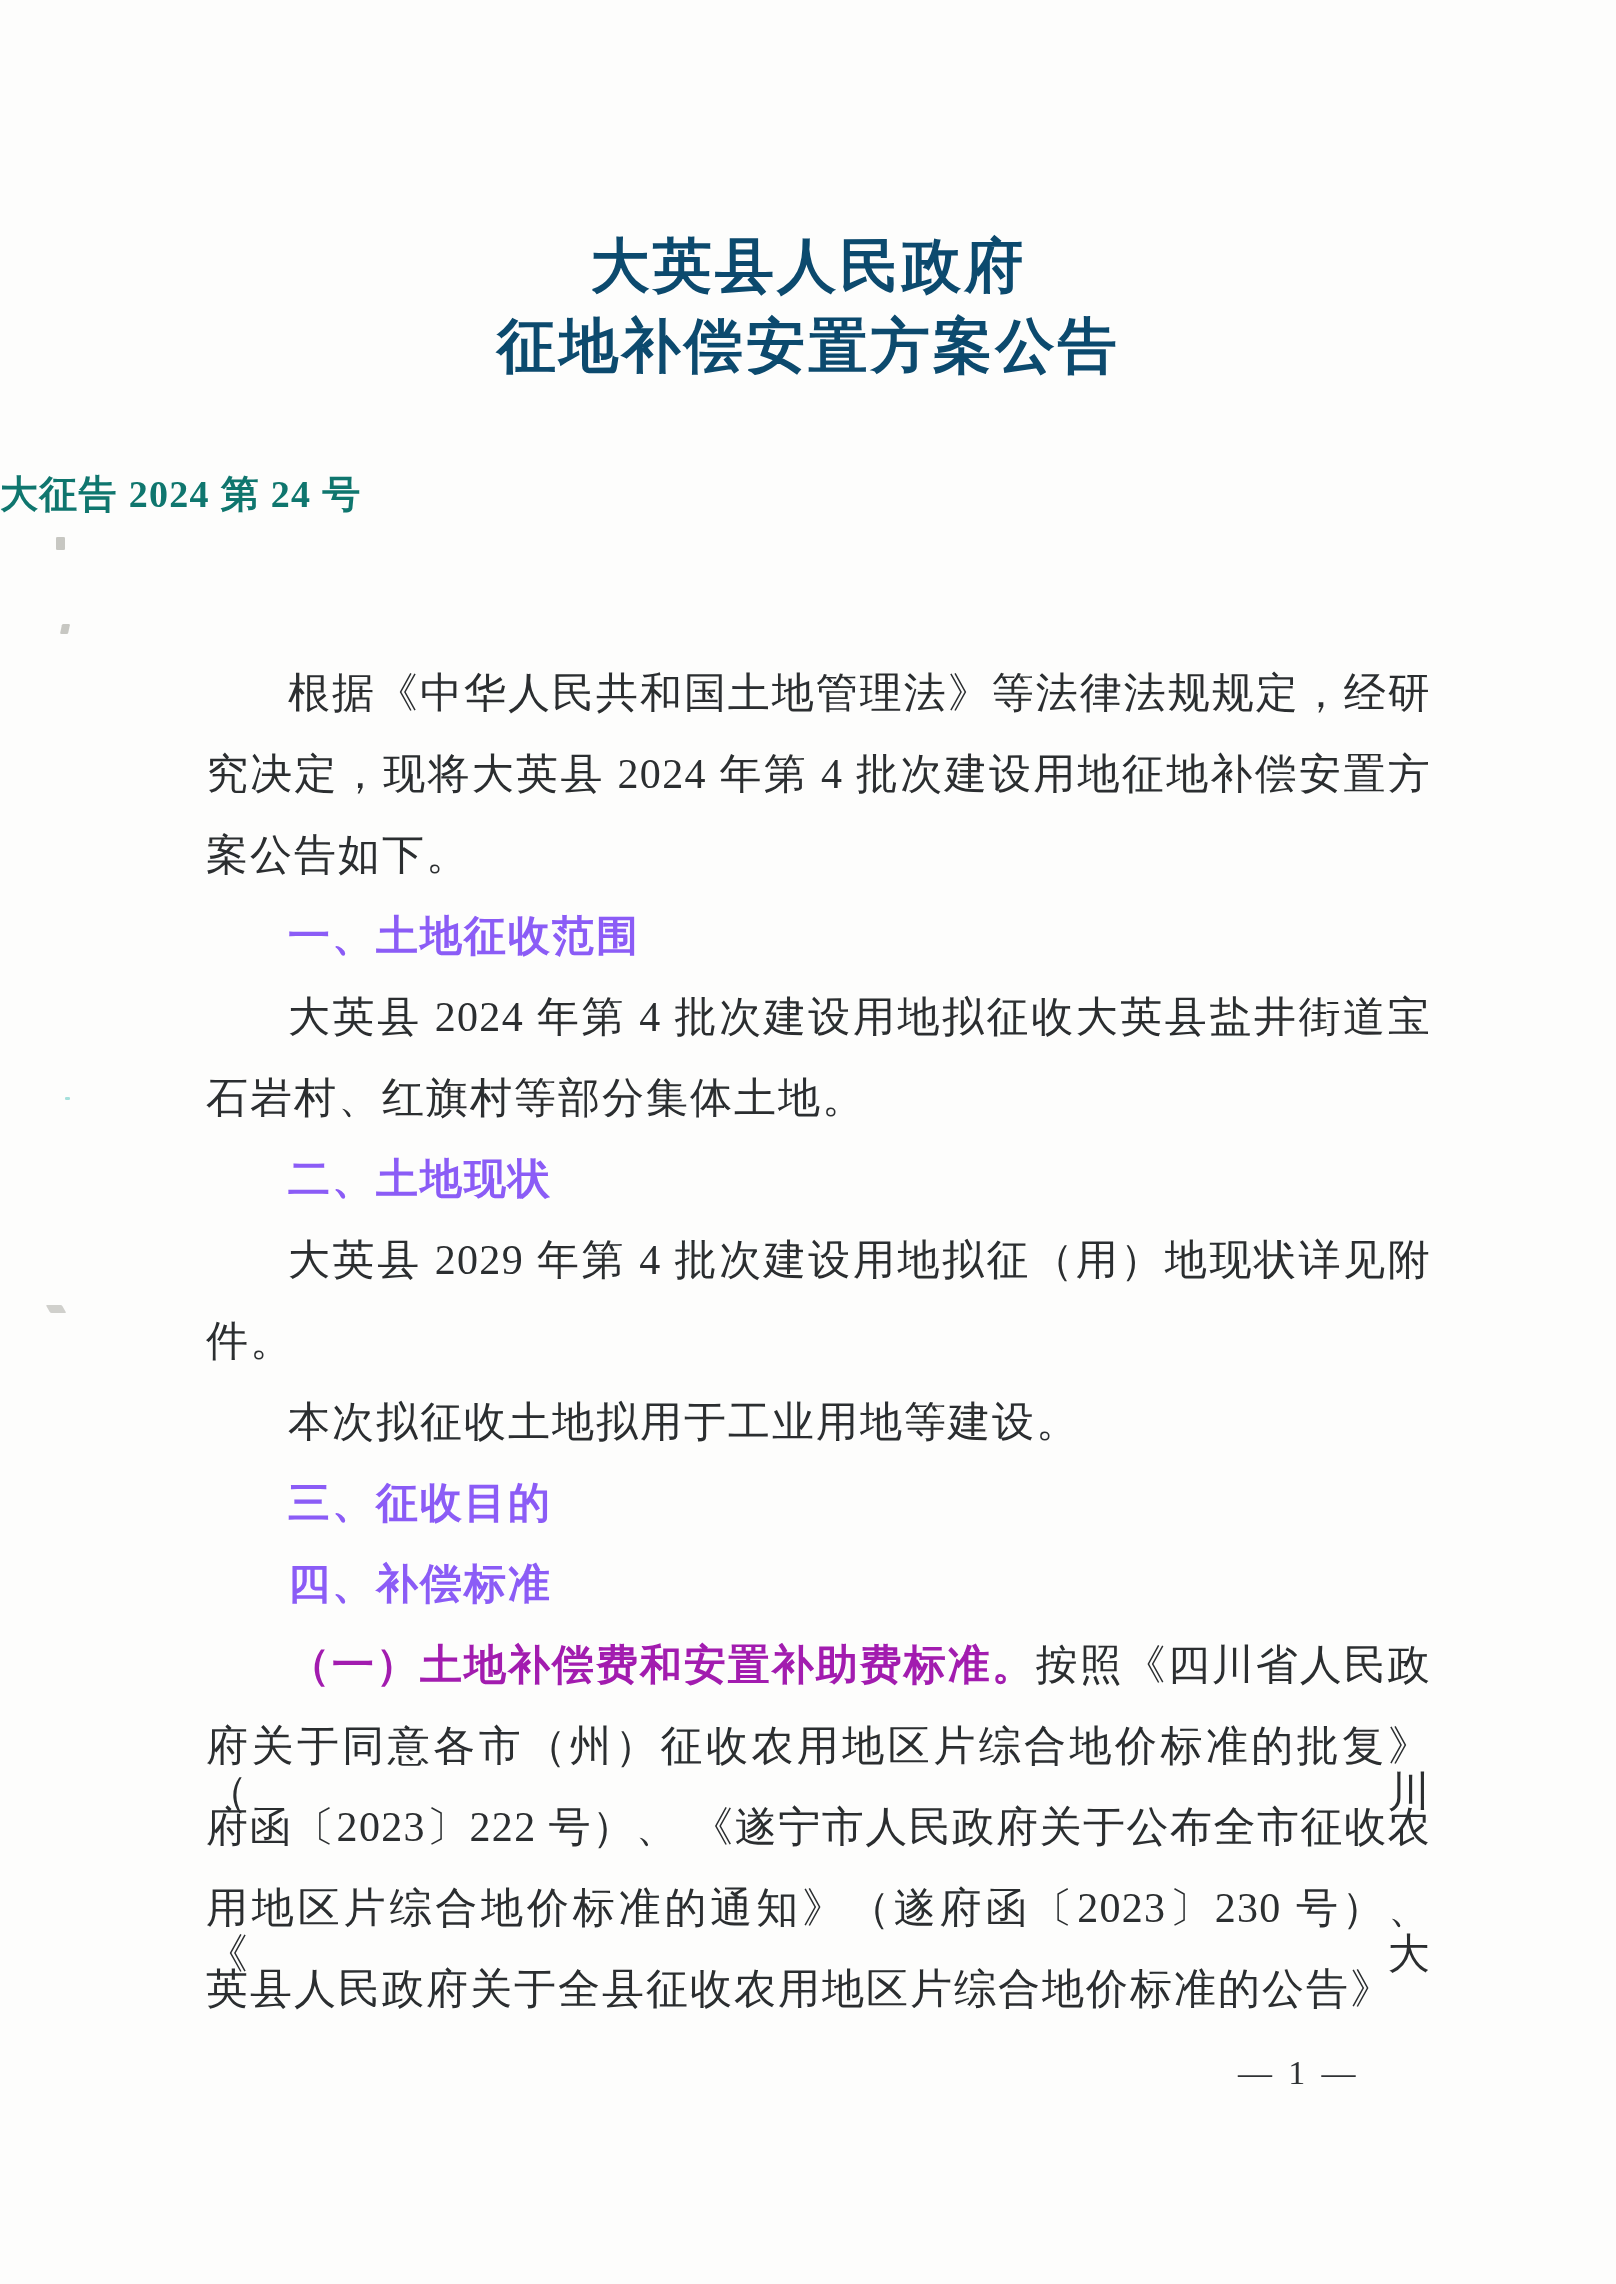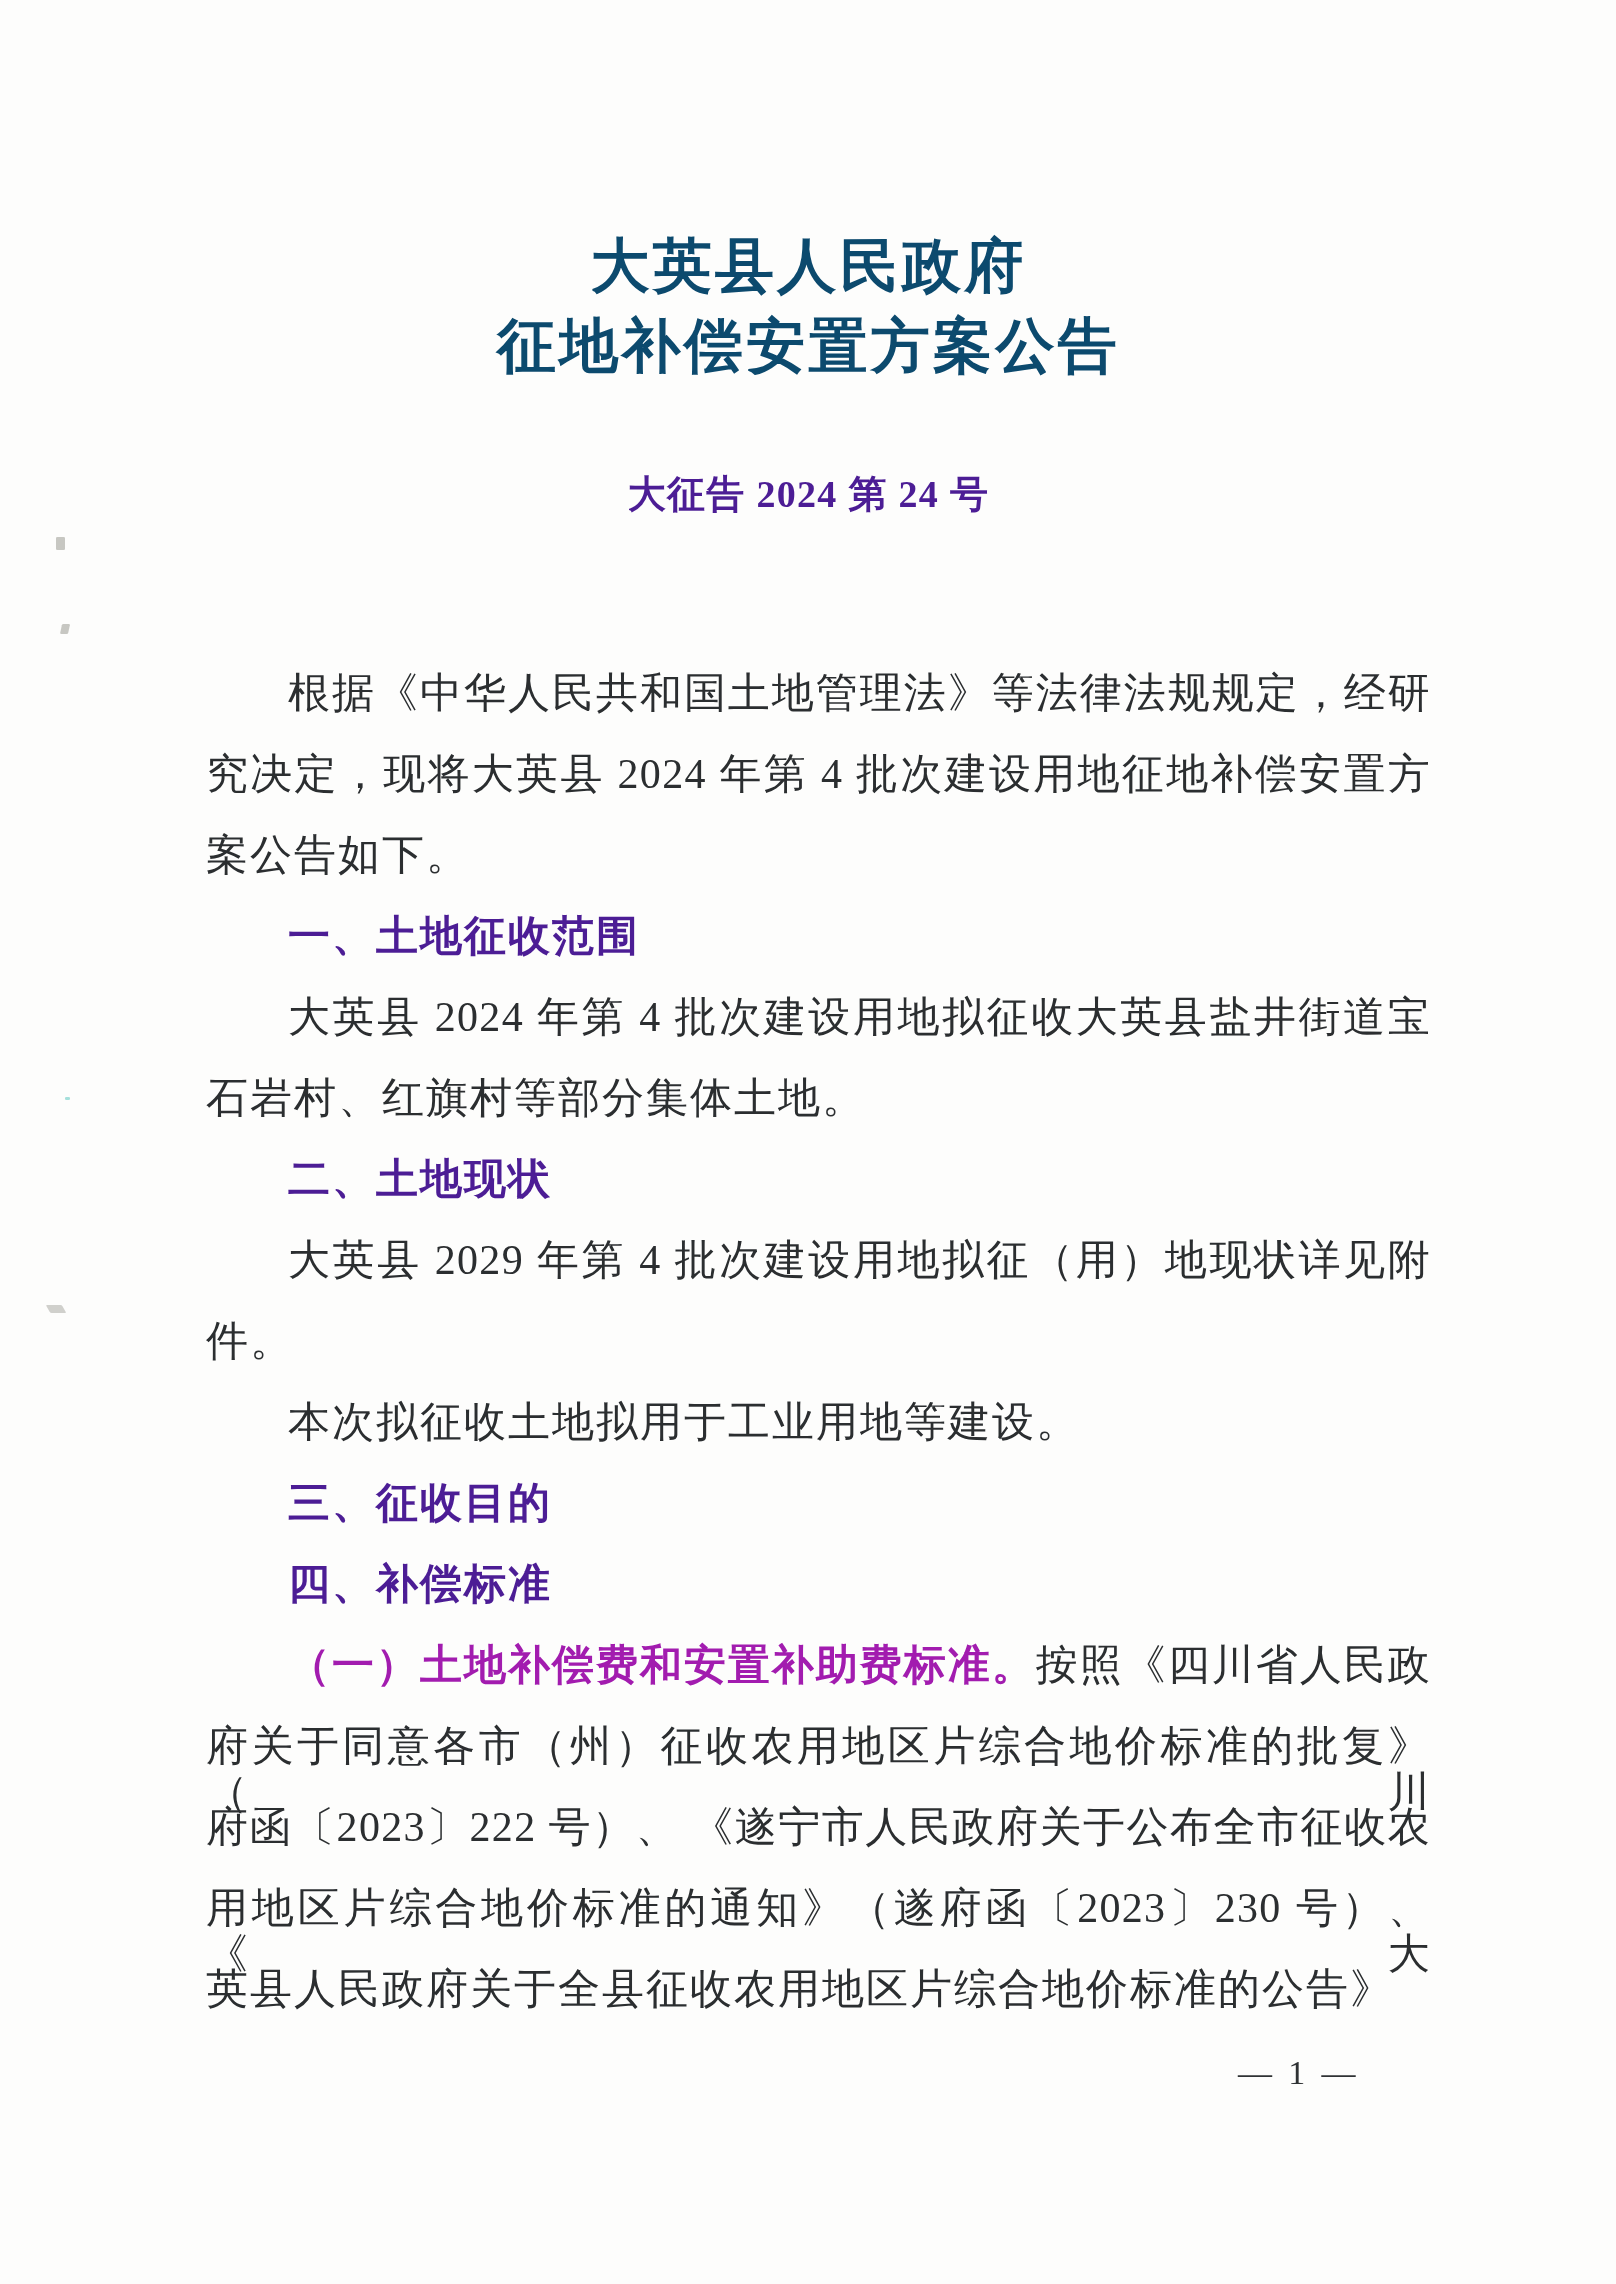--- a/index.html
+++ b/index.html
@@ -27,25 +27,25 @@
     color: #0c4a6e;
     letter-spacing: 3.3px;
   }
   .doc-title.t1 { top: 237px; }
   .doc-title.t2 { top: 317px; }
   .doc-number {
     position: absolute;
     top: 474px;
     left: 0;
     width: 1617px;
-    text-align: center;
+    text-align: left;
     font-size: 38px;
     line-height: 1.1;
     font-weight: 700;
-    color: #4c1d95;
+    color: #0f766e;
     letter-spacing: 1.3px;
   }
   .content {
     position: absolute;
     top: 670px;
     left: 206px;
     width: 1225px;
   }
   .line {
     height: 81px;
@@ -55,21 +55,21 @@
     white-space: nowrap;
     color: #2b2e30;
   }
   .line.justify {
     white-space: normal;
     text-align: justify;
     text-align-last: justify;
     letter-spacing: 1.3px;
   }
   .line.indent { text-indent: 82px; }
-  .line.heading { font-weight: 700; color: #4c1d95; }
+  .line.heading { font-weight: 700; color: #8b5cf6; }
   .bold-run { font-weight: 700; color: #a21caf; }
   .page-number {
     position: absolute;
     top: 2053px;
     left: 1238px;
     width: 196px;
     font-size: 34px;
     line-height: 1.2;
     letter-spacing: 3.9px;
     color: #2f3234;

